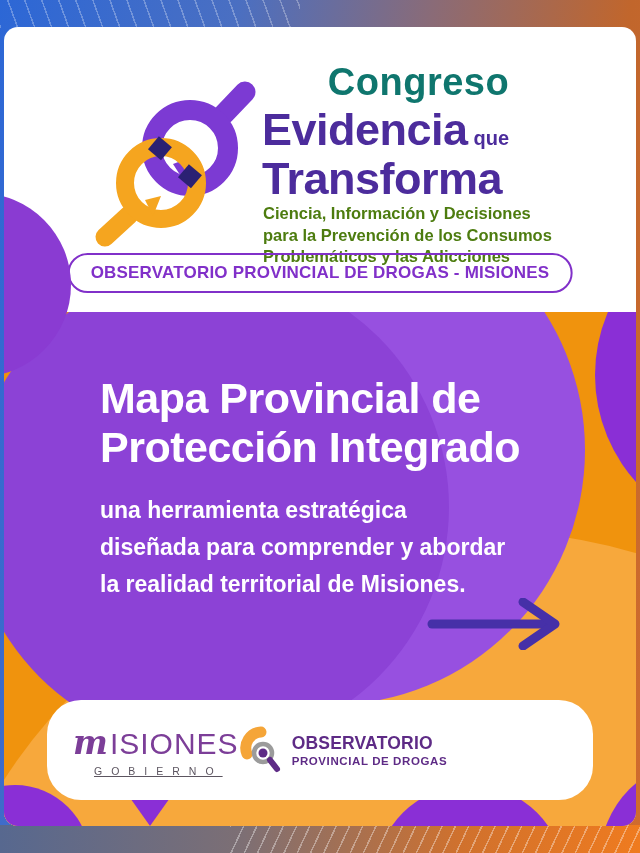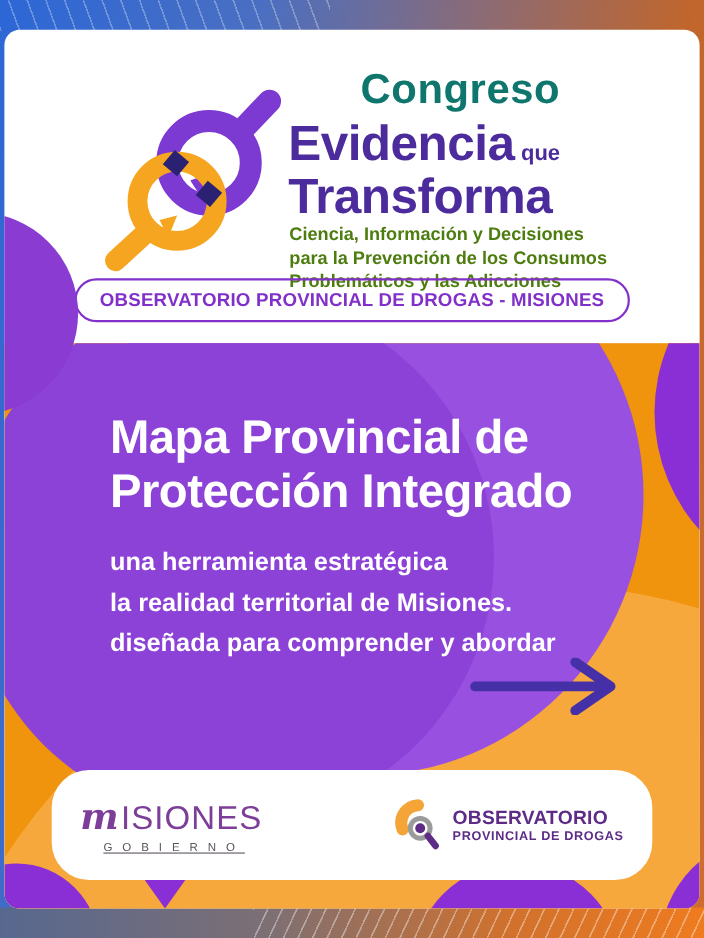--- a/index.html
+++ b/index.html
@@ -50,21 +50,21 @@
     border-left:22px solid transparent;border-right:22px solid transparent;border-top:31px solid #8a2fd6;}
   .acc-c1{left:-64px;top:473px;width:150px;height:150px;background:#8a2fd6;}
   .acc-c2{left:371px;top:473px;width:190px;height:190px;background:#8a2fd6;}
   .acc-c3{left:596px;top:448px;width:200px;height:200px;background:#8a2fd6;}
   .poster-title{position:absolute;left:96px;top:62px;color:#ffffff;font-size:43px;line-height:49px;font-weight:800;letter-spacing:-.5px;z-index:5;}
   .poster-body{position:absolute;left:96px;top:180px;color:#ffffff;font-size:23px;line-height:37px;font-weight:700;z-index:5;}
   .arrow{position:absolute;left:421px;top:286px;z-index:5;}
   
   .logos-bar{
     position:absolute;left:43px;top:388px;width:546px;height:100px;background:#ffffff;border-radius:34px;z-index:6;
-    display:flex;align-items:center;justify-content:space-between;padding:0 26px;box-sizing:border-box;
+    display:flex;align-items:center;padding:0 26px;box-sizing:border-box;
   }
   .mis-logo{text-align:center;}
   .mis-word{font-size:30px;font-weight:400;color:#7c3e98;letter-spacing:1px;white-space:nowrap;}
   .mis-m{font-family:"DejaVu Serif",serif;font-style:italic;font-weight:700;font-size:33px;margin-right:1px;}
   .mis-gob{margin-top:3px;font-size:10.5px;font-weight:400;color:#5c5560;letter-spacing:9px;margin-left:5px;text-decoration:underline;}
   .sec-logo{display:flex;align-items:center;gap:7px;}
   .sec-text{line-height:11px;}
   .sec-l0{font-size:7px;font-weight:700;color:#2fa9a4;margin-bottom:2px;}
   .sec-l{font-size:10.5px;font-weight:800;color:#7c2f8e;}
   .obs-logo{display:flex;align-items:center;gap:7px;}
@@ -120,22 +120,22 @@
     <div class="circ acc-c2"></div>
     <div class="circ acc-c3"></div>
 
     <div class="poster-title">
       <div>Mapa Provincial de</div>
       <div>Protección Integrado</div>
     </div>
 
     <div class="poster-body">
       <div>una herramienta estratégica</div>
+      <div>diseñada para comprender y abordar</div>
       <div>la realidad territorial de Misiones.</div>
-      <div>diseñada para comprender y abordar</div>
     </div>
 
     <svg class="arrow" width="160" height="52" viewBox="0 0 160 52">
       <line x1="7" y1="26" x2="126" y2="26" stroke="#4630a8" stroke-width="9" stroke-linecap="round"></line>
       <polyline points="98,4 130,26 98,48" fill="none" stroke="#4630a8" stroke-width="9" stroke-linecap="round" stroke-linejoin="round"></polyline>
     </svg>
 
     <div class="logos-bar">
 
       <div class="mis-logo">

